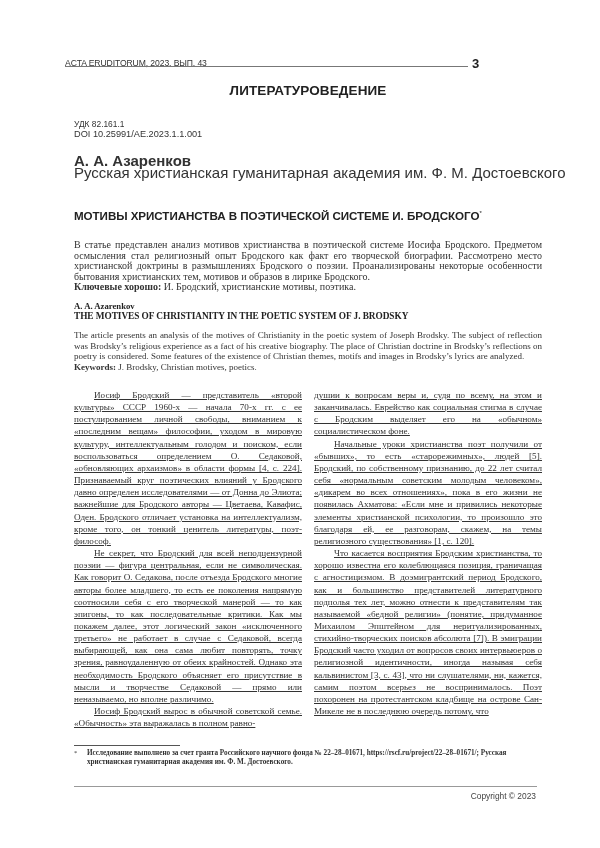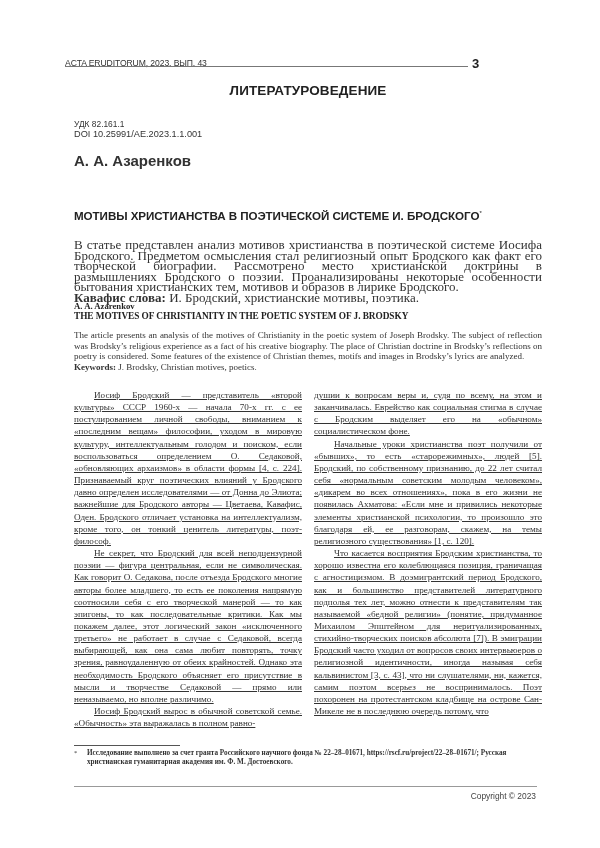--- a/index.html
+++ b/index.html
@@ -13,21 +13,21 @@
   .page-number { position: absolute; left: 464px; top: 56px; font-size: 13px; font-weight: bold; color: #222; }
   .section-title { position: absolute; left: 0; width: 600px; top: 83px; text-align: center; font-size: 13.5px; font-weight: bold; letter-spacing: 0.1px; color: #222; }
 
   .meta { position: absolute; left: 66px; top: 120px; font-size: 8.4px; line-height: 9.6px; color: #333; }
   .meta .doi { font-size: 9.2px; }
   .author-block { position: absolute; left: 66px; top: 155px; font-size: 15px; line-height: 12.2px; color: #333; }
   .author-block .author-name { font-weight: bold; }
   .article-title { position: absolute; left: 66px; top: 209px; font-size: 11.6px; font-weight: bold; letter-spacing: -0.05px; color: #222; white-space: nowrap; }
   .article-title sup { font-size: 6px; vertical-align: 5px; font-weight: normal; }
 
-  .abstract { position: absolute; left: 66px; top: 240px; width: 468px; font-size: 13px; line-height: 10.5px; text-align: justify; color: #333; }
+  .abstract { position: absolute; left: 66px; top: 240px; width: 468px; font-size: 10px; line-height: 10.5px; text-align: justify; color: #333; }
   .abstract p { margin: 0; }
   .abstract .kw-label { font-weight: bold; }
 
   .en-block { position: absolute; left: 66px; top: 301px; width: 468px; color: #222; }
   .en-author { font-size: 8.7px; font-weight: bold; line-height: 10px; }
   .en-title { font-size: 9.3px; font-weight: bold; line-height: 11px; letter-spacing: -0.05px; }
   .en-abstract { margin-top: 8px; font-size: 9px; line-height: 10.7px; text-align: justify; color: #333; }
   .en-abstract p { margin: 0; }
   .en-abstract .kw-label { font-weight: bold; }
 
@@ -56,30 +56,31 @@
 
   <div class="section-title sans">ЛИТЕРАТУРОВЕДЕНИЕ</div>
 
   <div class="meta sans">
     <div>УДК 82.161.1</div>
     <div class="doi">DOI 10.25991/AE.2023.1.1.001</div>
   </div>
 
   <div class="author-block sans">
     <div class="author-name">А. А. Азаренков</div>
+    <div>Русская христианская гуманитарная академия им. Ф. М. Достоевского</div>
   </div>
 
   <div class="article-title sans">
     <span>МОТИВЫ ХРИСТИАНСТВА В ПОЭТИЧЕСКОЙ СИСТЕМЕ И. БРОДСКОГО</span><sup>*</sup>
   </div>
 
   <div class="abstract serif">
     <p>В статье представлен анализ мотивов христианства в поэтической системе Иосифа Бродского. Предметом осмысления стал религиозный опыт Бродского как факт его творческой биографии. Рассмотрено место христианской доктрины в размышлениях Бродского о поэзии. Проанализированы некоторые особенности бытования христианских тем, мотивов и образов в лирике Бродского.</p>
     <p>
-      <span class="kw-label">Кавафис слова:</span>
+      <span class="kw-label">Ключевые хорошо:</span>
       <span>И. Бродский, христианские мотивы, поэтика.</span>
     </p>
   </div>
 
   <div class="en-block serif">
     <div class="en-author">A. A. Azarenkov</div>
     <div class="en-title">THE MOTIVES OF CHRISTIANITY IN THE POETIC SYSTEM OF J. BRODSKY</div>
     <div class="en-abstract">
       <p>The article presents an analysis of the motives of Christianity in the poetic system of Joseph Brodsky. The subject of reflection was Brodsky’s religious experience as a fact of his creative biography. The place of Christian doctrine in Brodsky’s reflections on poetry is considered. Some features of the existence of Christian themes, motifs and images in Brodsky’s lyrics are analyzed.</p>
       <p>

